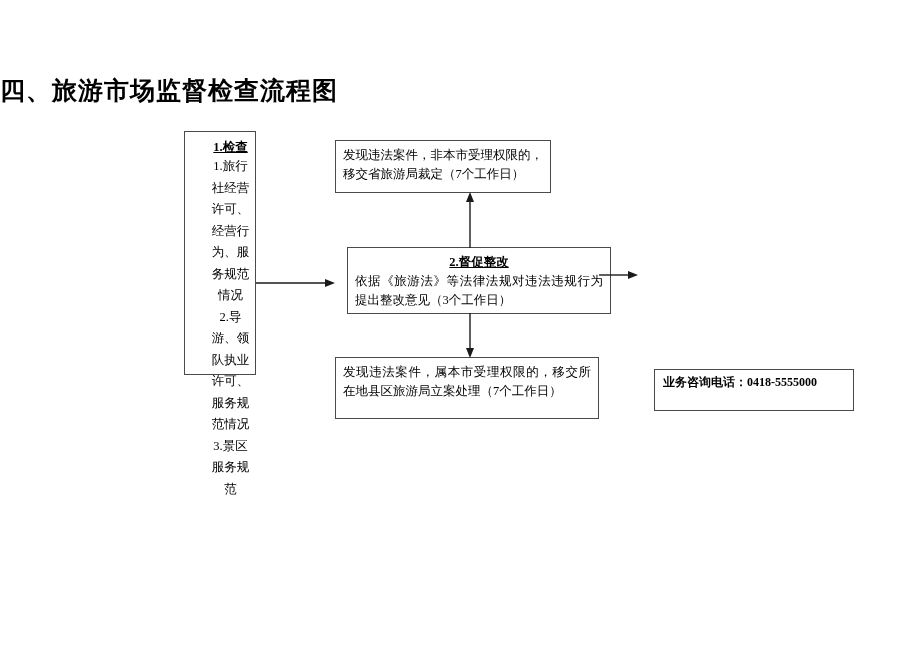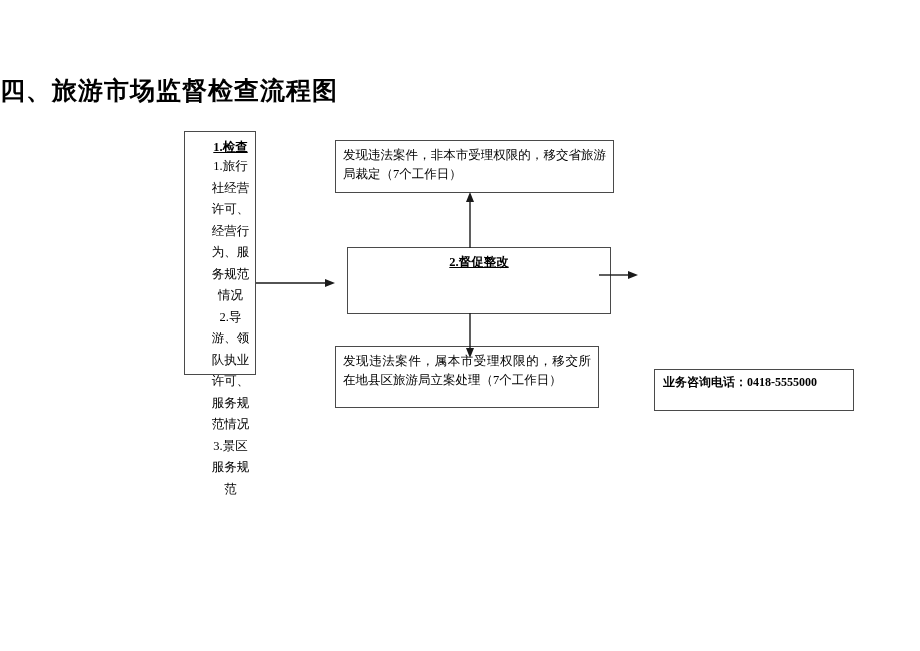--- a/index.html
+++ b/index.html
@@ -76,35 +76,35 @@
     font-size: 12.5px;
     line-height: 1.72;
     text-align: center;
     word-break: break-all;
   }
 
   
   #box-transfer-province {
     left: 335px;
     top: 140px;
-    width: 279px;
+    width: 216px;
     height: 53px;
   }
   
   #box-rectify {
     left: 335px;
     top: 247px;
     width: 264px;
     height: 67px;
     margin-left: 12px;
   }
   
   #box-transfer-county {
     left: 335px;
-    top: 346px;
+    top: 357px;
     width: 264px;
     height: 62px;
   }
   
   #box-dispose {
     left: 638px;
     top: 226px;
     width: 222px;
     height: 77px;
   }
@@ -152,20 +152,21 @@
 
   <div class="box" id="box-transfer-province">
     <div class="box-inner">
       <div class="box-body">发现违法案件，非本市受理权限的，移交省旅游局裁定（7个工作日）</div>
     </div>
   </div>
 
   <div class="box" id="box-rectify">
     <div class="box-inner">
       <div class="box-head">2.督促整改</div>
+      <div class="box-body">依据《旅游法》等法律法规对违法违规行为提出整改意见（3个工作日）</div>
     </div>
   </div>
 
   <div class="box" id="box-transfer-county">
     <div class="box-inner">
       <div class="box-body">发现违法案件，属本市受理权限的，移交所在地县区旅游局立案处理（7个工作日）</div>
     </div>
   </div>
 
 

